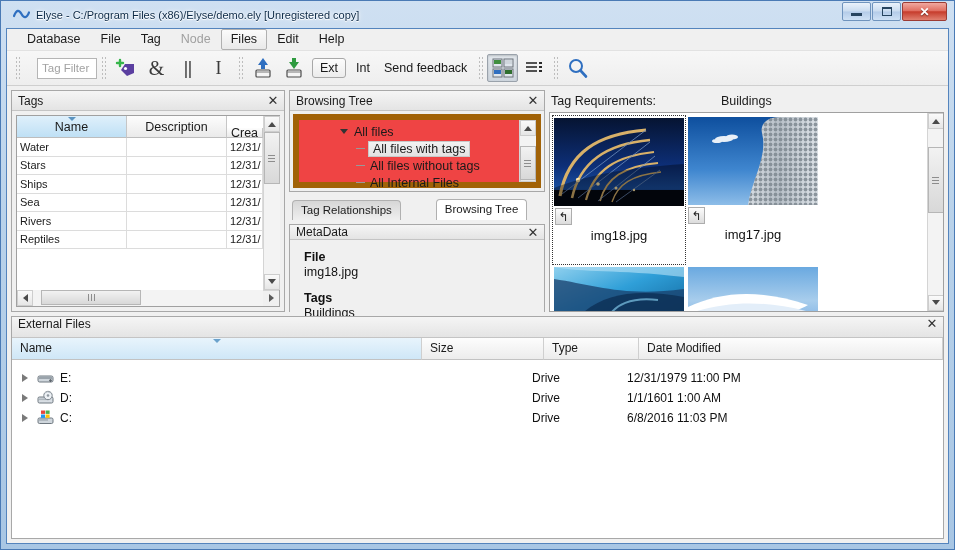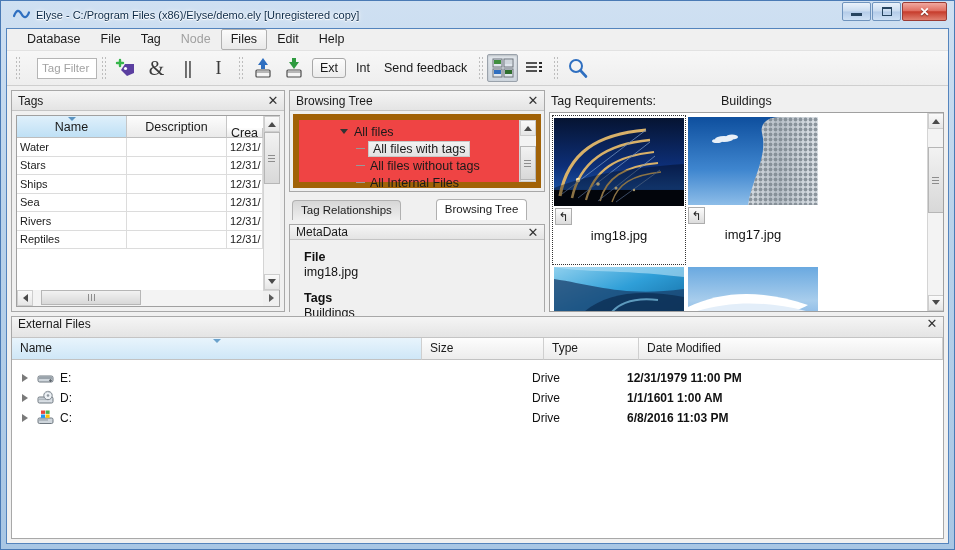--- a/index.html
+++ b/index.html
@@ -338,21 +338,21 @@
     border-top:4px solid #6ba2cc;
   }
   .eh-name { width: 410px; }
   .eh-size { width: 122px; }
   .eh-type { width: 95px; }
   .eh-date { flex:1; }
   .ext-row { display:flex; height: 20px; align-items:center; font-size: 12px; color:#111; }
   .ec-name { width: 410px; display:flex; align-items:center; padding-left: 10px; }
   .ec-size { width: 110px; }
   .ec-type { width: 95px; }
-  .ec-date { flex:1;font-weight:bold; }
+  .ec-date { flex:1; }
   .exp-tri {
     width:0;height:0;border-top:4px solid transparent;border-bottom:4px solid transparent;
     border-left:6px solid #7a7a7a; margin-right: 9px;
   }
   .drive-ic { width: 17px; height: 15px; margin-right: 6px; position:relative; }
 </style>
 </head>
 <body>
 
 <div class="window">

